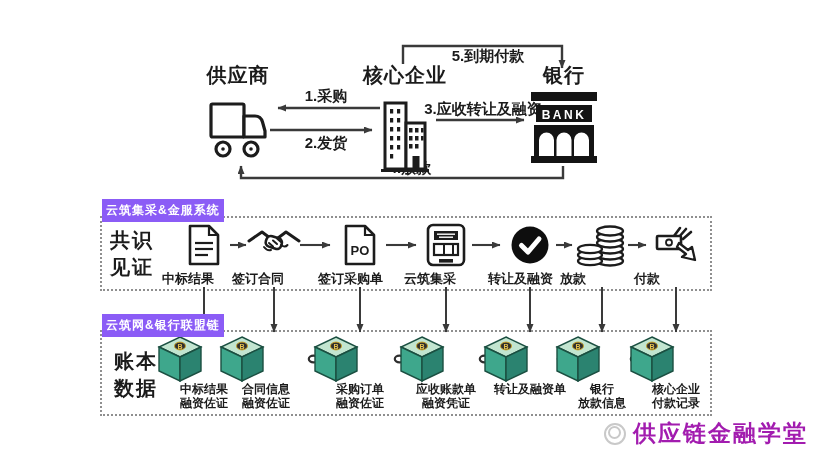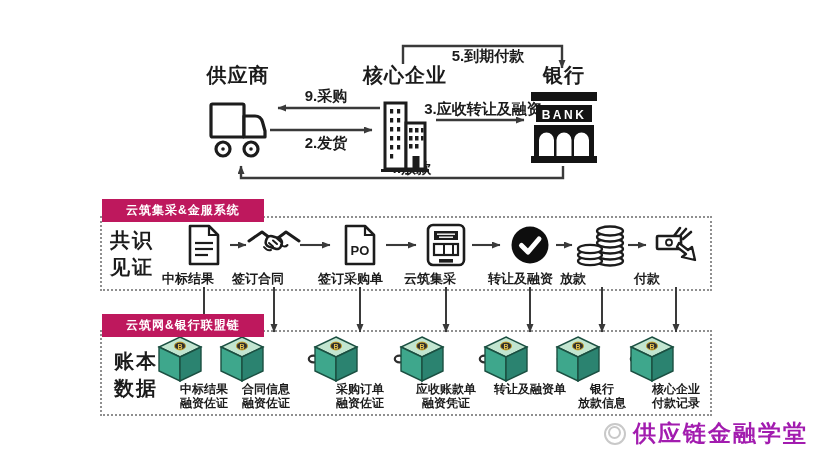--- a/index.html
+++ b/index.html
@@ -3,22 +3,22 @@
 <meta charset="utf-8">
 <style>
   html,body{margin:0;padding:0;background:#fff}
   .stage{position:relative;width:820px;height:467px;background:#fff;overflow:hidden;
          font-family:"Liberation Sans","DejaVu Sans",sans-serif;color:#1b1b1b}
   svg{display:block}
   .arrow-layer{position:absolute;left:0;top:0;z-index:1;pointer-events:none}
   .actor{position:absolute;font-size:20px;font-weight:700;text-align:center;letter-spacing:1px;z-index:2}
   .flowlbl{position:absolute;font-size:15px;font-weight:700;text-align:center;white-space:nowrap;z-index:2}
   .icon-wrap{position:absolute;z-index:2;line-height:0}
-  .tag{position:absolute;background:#be185d;color:#fff;font-size:12px;font-weight:700;
-       padding:3px 24px;letter-spacing:1px;z-index:3;white-space:nowrap}
+  .tag{position:absolute;background:#8b5cf6;color:#fff;font-size:12px;font-weight:700;
+       padding:3px 4px;letter-spacing:1px;z-index:3;white-space:nowrap}
   .zone{position:absolute;border:2px dotted #8f8f8f;z-index:0}
   .zone-title{position:absolute;font-size:20px;font-weight:700;line-height:27px;letter-spacing:2px;z-index:2}
   .step{position:absolute;top:222px;width:84px;text-align:left;z-index:2}
   .step .ic{height:46px;display:flex;align-items:center;justify-content:center}
   .step .lb{font-size:13px;font-weight:700;margin-top:2px;white-space:nowrap}
   .block{position:absolute;top:336px;width:96px;text-align:center;z-index:2}
   .block .lb{font-size:12px;font-weight:700;line-height:14px;white-space:nowrap}
   .chain{position:absolute;top:353px;z-index:2;line-height:0}
   .watermark{position:absolute;left:604px;top:418px;display:flex;align-items:center;gap:7px;z-index:2}
   .wm-logo{width:22px;height:22px;border:2.5px solid #c9c9c9;border-radius:50%;position:relative;box-sizing:border-box}
@@ -77,21 +77,21 @@
     <line x1="446" y1="287" x2="446" y2="332" stroke="#3a3a3a" stroke-width="2" marker-end="url(#ah)"></line>
     <line x1="530" y1="287" x2="530" y2="332" stroke="#3a3a3a" stroke-width="2" marker-end="url(#ah)"></line>
     <line x1="602" y1="287" x2="602" y2="332" stroke="#3a3a3a" stroke-width="2" marker-end="url(#ah)"></line>
     <line x1="676" y1="287" x2="676" y2="332" stroke="#3a3a3a" stroke-width="2" marker-end="url(#ah)"></line>
   </svg>
 
   <div class="actor" style="left:204px;top:62px;width:68px">供应商</div>
   <div class="actor" style="left:360px;top:62px;width:90px">核心企业</div>
   <div class="actor" style="left:541px;top:62px;width:46px">银行</div>
 
-  <div class="flowlbl" style="left:296px;top:87px;width:60px">9.采购</div>
+  <div class="flowlbl" style="left:296px;top:87px;width:60px">1.采购</div>
   <div class="flowlbl" style="left:296px;top:134px;width:60px">2.发货</div>
   <div class="flowlbl" style="left:423px;top:100px;width:120px">3.应收转让及融资</div>
   <div class="flowlbl" style="left:383px;top:159px;width:54px">4.放款</div>
   <div class="flowlbl" style="left:441px;top:47px;width:94px">5.到期付款</div>
 
   <span class="icon-wrap" style="left:208px;top:96px">
     <svg width="60" height="64" viewBox="0 0 60 64">
       <rect x="3" y="8" width="33" height="33" rx="1.5" fill="#fff" stroke="#1c1c1c" stroke-width="3.2"></rect>
       <path d="M36 20 h11 c3.5 0 6.5 2.5 7.5 6 l2.5 9 v6 h-21 z" fill="#fff" stroke="#1c1c1c" stroke-width="3.2" stroke-linejoin="round"></path>
       <circle cx="15" cy="53" r="7" fill="#fff" stroke="#1c1c1c" stroke-width="3.2"></circle>

